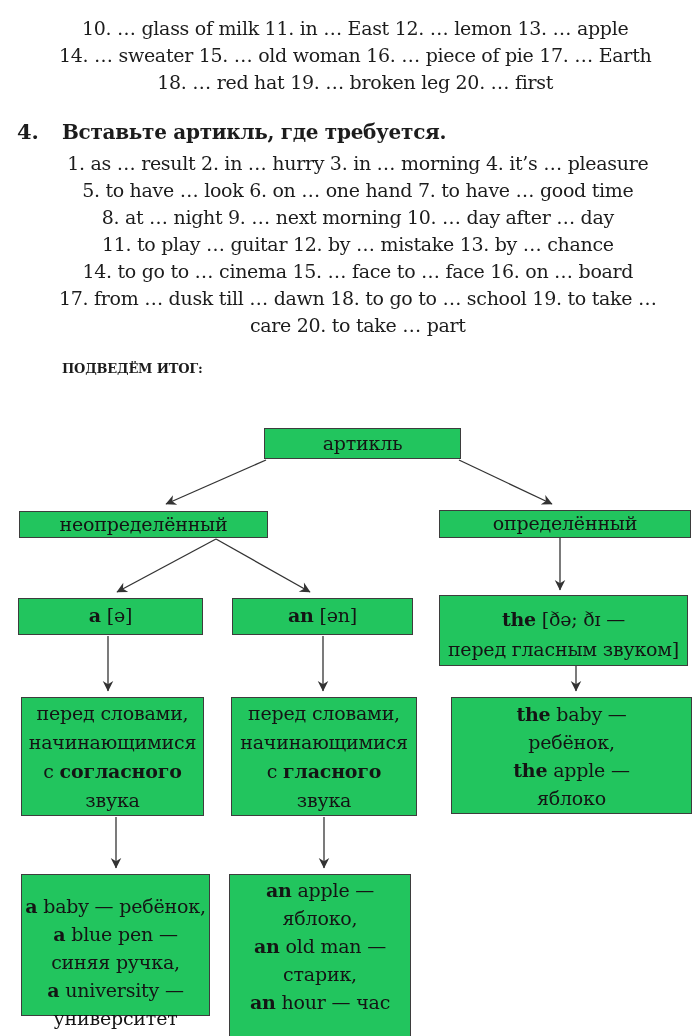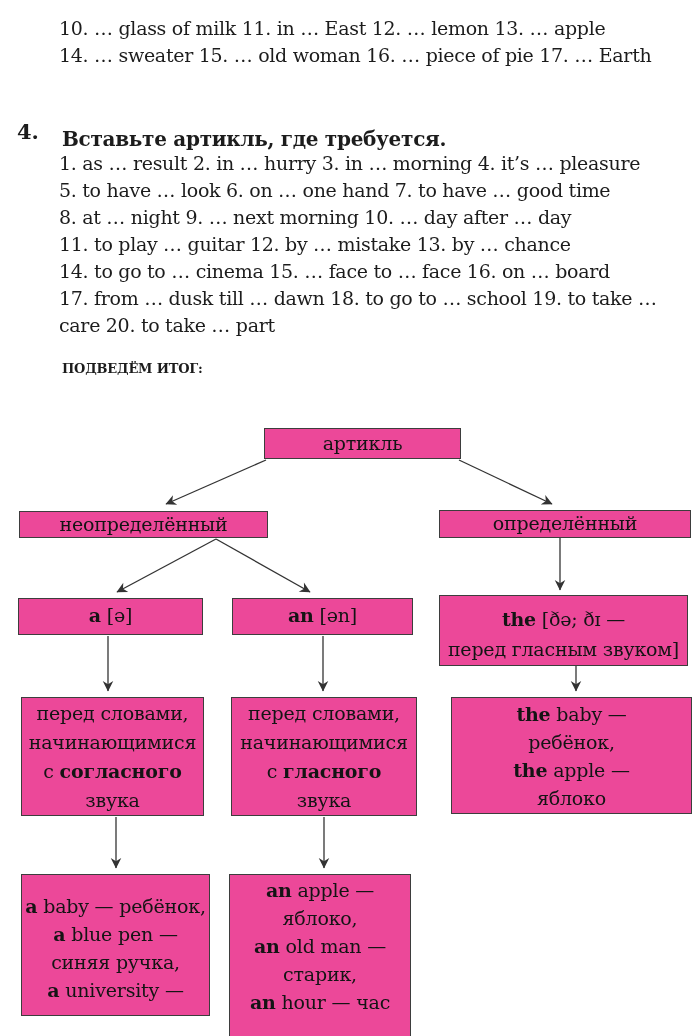--- a/index.html
+++ b/index.html
@@ -1,29 +1,29 @@
 <!DOCTYPE html>
 <html><head>
 <meta charset="utf-8">
 <style>
   html,body{margin:0;padding:0;}
   body{width:700px;height:1036px;background:#ffffff;
        font-family:"DejaVu Serif","Liberation Serif",serif;color:#1c1c1c;}
   .page{position:relative;width:700px;height:1036px;overflow:hidden;background:#fff;}
 
-  .txtline{white-space:nowrap;letter-spacing:-0.3px;}
+  .txtline{white-space:nowrap;letter-spacing:-0.3px;text-align:center;}
   .answers{position:absolute;left:59px;top:15px;font-size:19px;line-height:27px;}
   .ex-num{position:absolute;left:17px;top:119px;font-size:21px;font-weight:bold;}
-  .ex-title{position:absolute;left:62px;top:120px;font-size:20px;font-weight:bold;letter-spacing:-0.3px;margin-top:7px;}
+  .ex-title{position:absolute;left:62px;top:120px;font-size:20px;font-weight:bold;letter-spacing:-0.3px;}
   .ex-list{position:absolute;left:59px;top:150px;font-size:19px;line-height:27px;}
   .summary-heading{position:absolute;left:62px;top:361px;font-size:13px;font-weight:bold;letter-spacing:-0.2px;}
 
   .arrows{position:absolute;left:0;top:0;width:700px;height:1036px;pointer-events:none;}
 
-  .box{position:absolute;box-sizing:border-box;border:1.5px solid #3d3d3d;background:#ec4899;
+  .box{position:absolute;box-sizing:border-box;border:1.5px solid #3d3d3d;background:#22c55e;
        text-align:center;font-size:19px;color:#141414;letter-spacing:-0.2px;}
   .b-artikl {left:264px;top:428px;width:197px;height:31px;line-height:28px;}
   .b-neopr  {left:19px; top:511px;width:249px;height:27px;line-height:24px;}
   .b-opred  {left:439px;top:510px;width:252px;height:28px;line-height:25px;}
   .b-a      {left:18px; top:598px;width:185px;height:37px;line-height:33px;}
   .b-an     {left:232px;top:598px;width:181px;height:37px;line-height:33px;}
   .b-the    {left:439px;top:595px;width:249px;height:71px;line-height:30px;padding-top:8px;}
   .b-usage-a{left:21px; top:697px;width:183px;height:119px;line-height:29px;padding-top:1px;}
   .b-usage-an{left:231px;top:697px;width:186px;height:119px;line-height:29px;padding-top:1px;}
   .b-the-ex {left:451px;top:697px;width:241px;height:117px;line-height:28px;padding-top:2px;}
@@ -32,20 +32,21 @@
   .box b{font-weight:bold;}
 </style>
 </head>
 <body>
 
 <div class="page">
 
   <div class="answers">
     <div class="txtline">10. … glass of milk 11. in … East 12. … lemon 13. … apple</div>
     <div class="txtline">14. … sweater 15. … old woman 16. … piece of pie 17. … Earth</div>
+    <div class="txtline">18. … red hat 19. … broken leg 20. … first</div>
   </div>
 
   <div class="ex-num">4.</div>
   <div class="ex-title">Вставьте артикль, где требуется.</div>
 
   <div class="ex-list">
     <div class="txtline">1. as … result 2. in … hurry 3. in … morning 4. it’s … pleasure</div>
     <div class="txtline">5. to have … look 6. on … one hand 7. to have … good time</div>
     <div class="txtline">8. at … night 9. … next morning 10. … day after … day</div>
     <div class="txtline">11. to play … guitar 12. by … mistake 13. by … chance</div>
@@ -120,20 +121,21 @@
     <div>ребёнок,</div>
     <div><b>the</b><span> apple —</span></div>
     <div>яблоко</div>
   </div>
 
   <div class="box b-ex-a">
     <div><b>a</b><span> baby — ребёнок,</span></div>
     <div><b>a</b><span> blue pen —</span></div>
     <div>синяя ручка,</div>
     <div><b>a</b><span> university —</span></div>
+    <div>университет</div>
   </div>
 
   <div class="box b-ex-an">
     <div><b>an</b><span> apple —</span></div>
     <div>яблоко,</div>
     <div><b>an</b><span> old man —</span></div>
     <div>старик,</div>
     <div><b>an</b><span> hour — час</span></div>
   </div>
 

